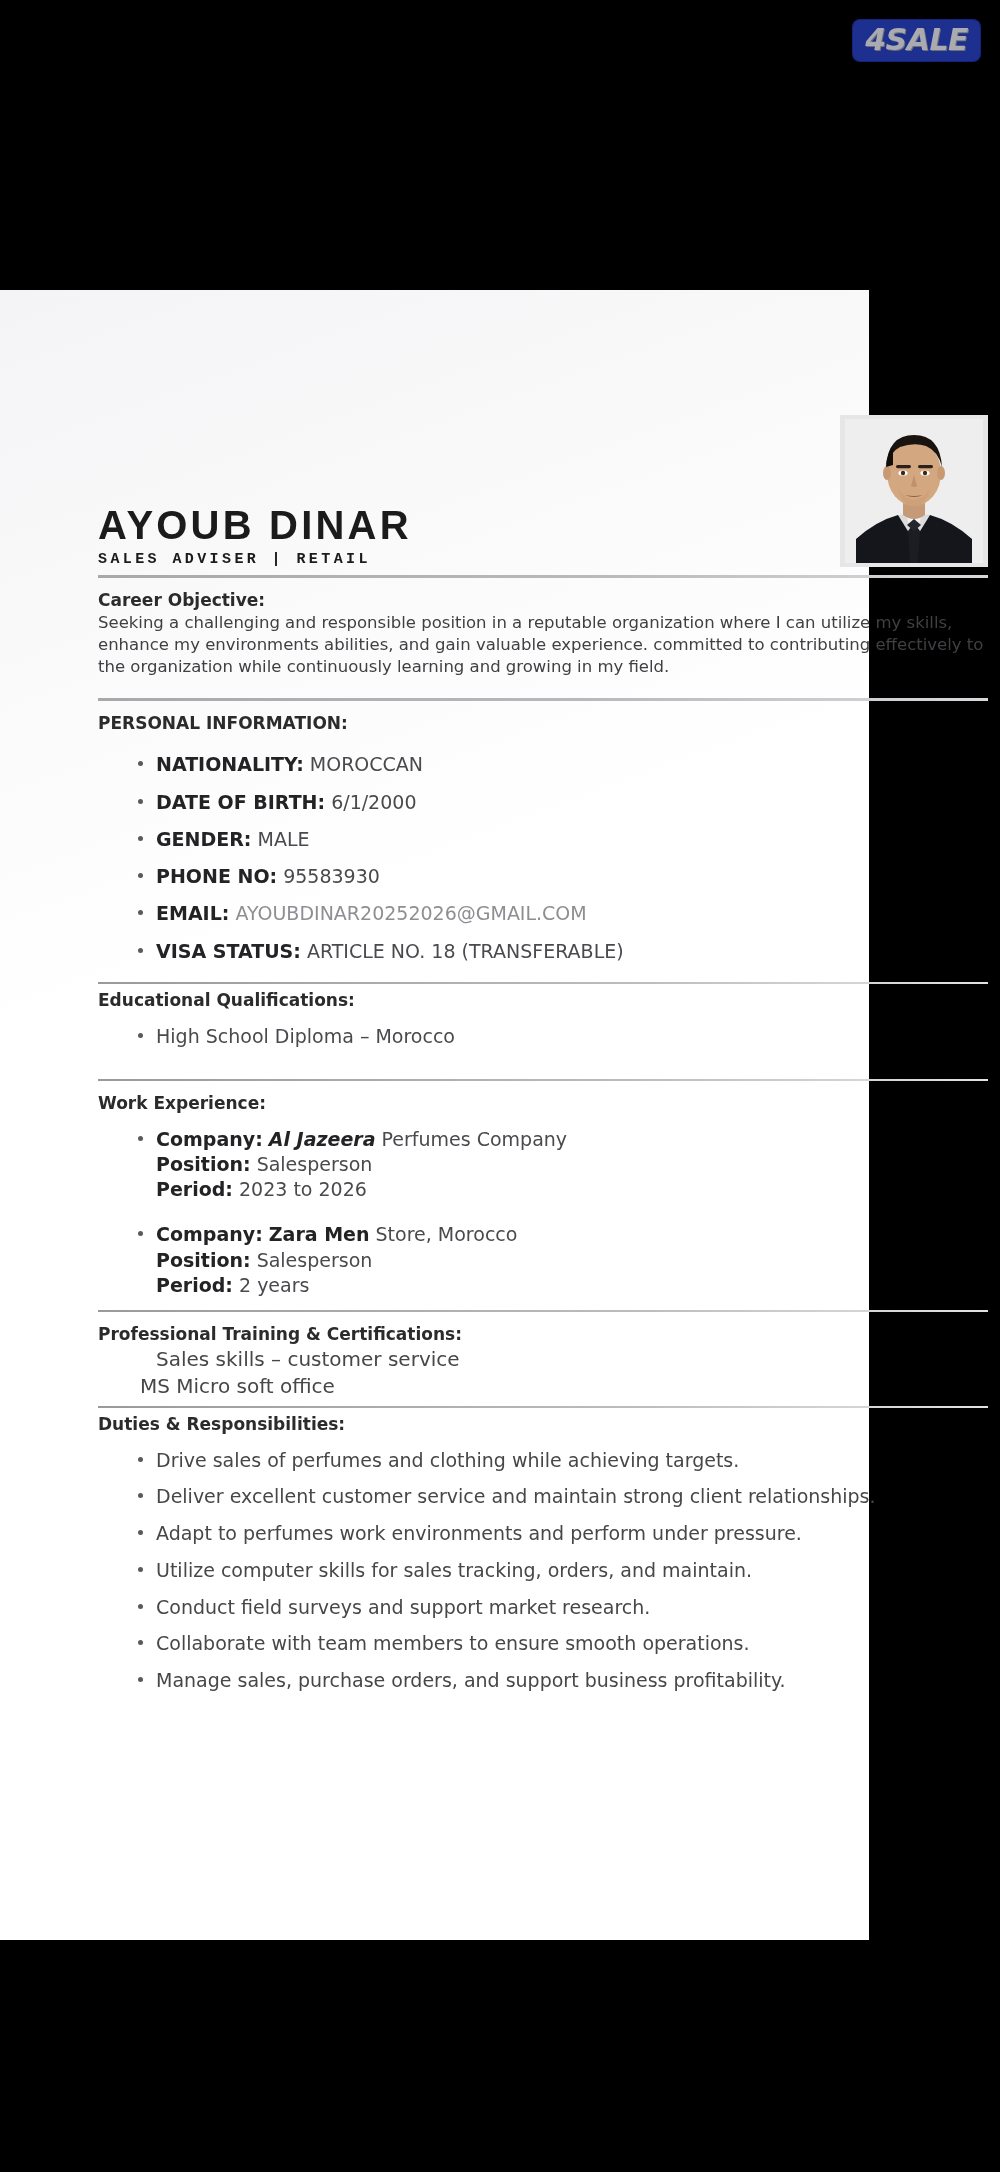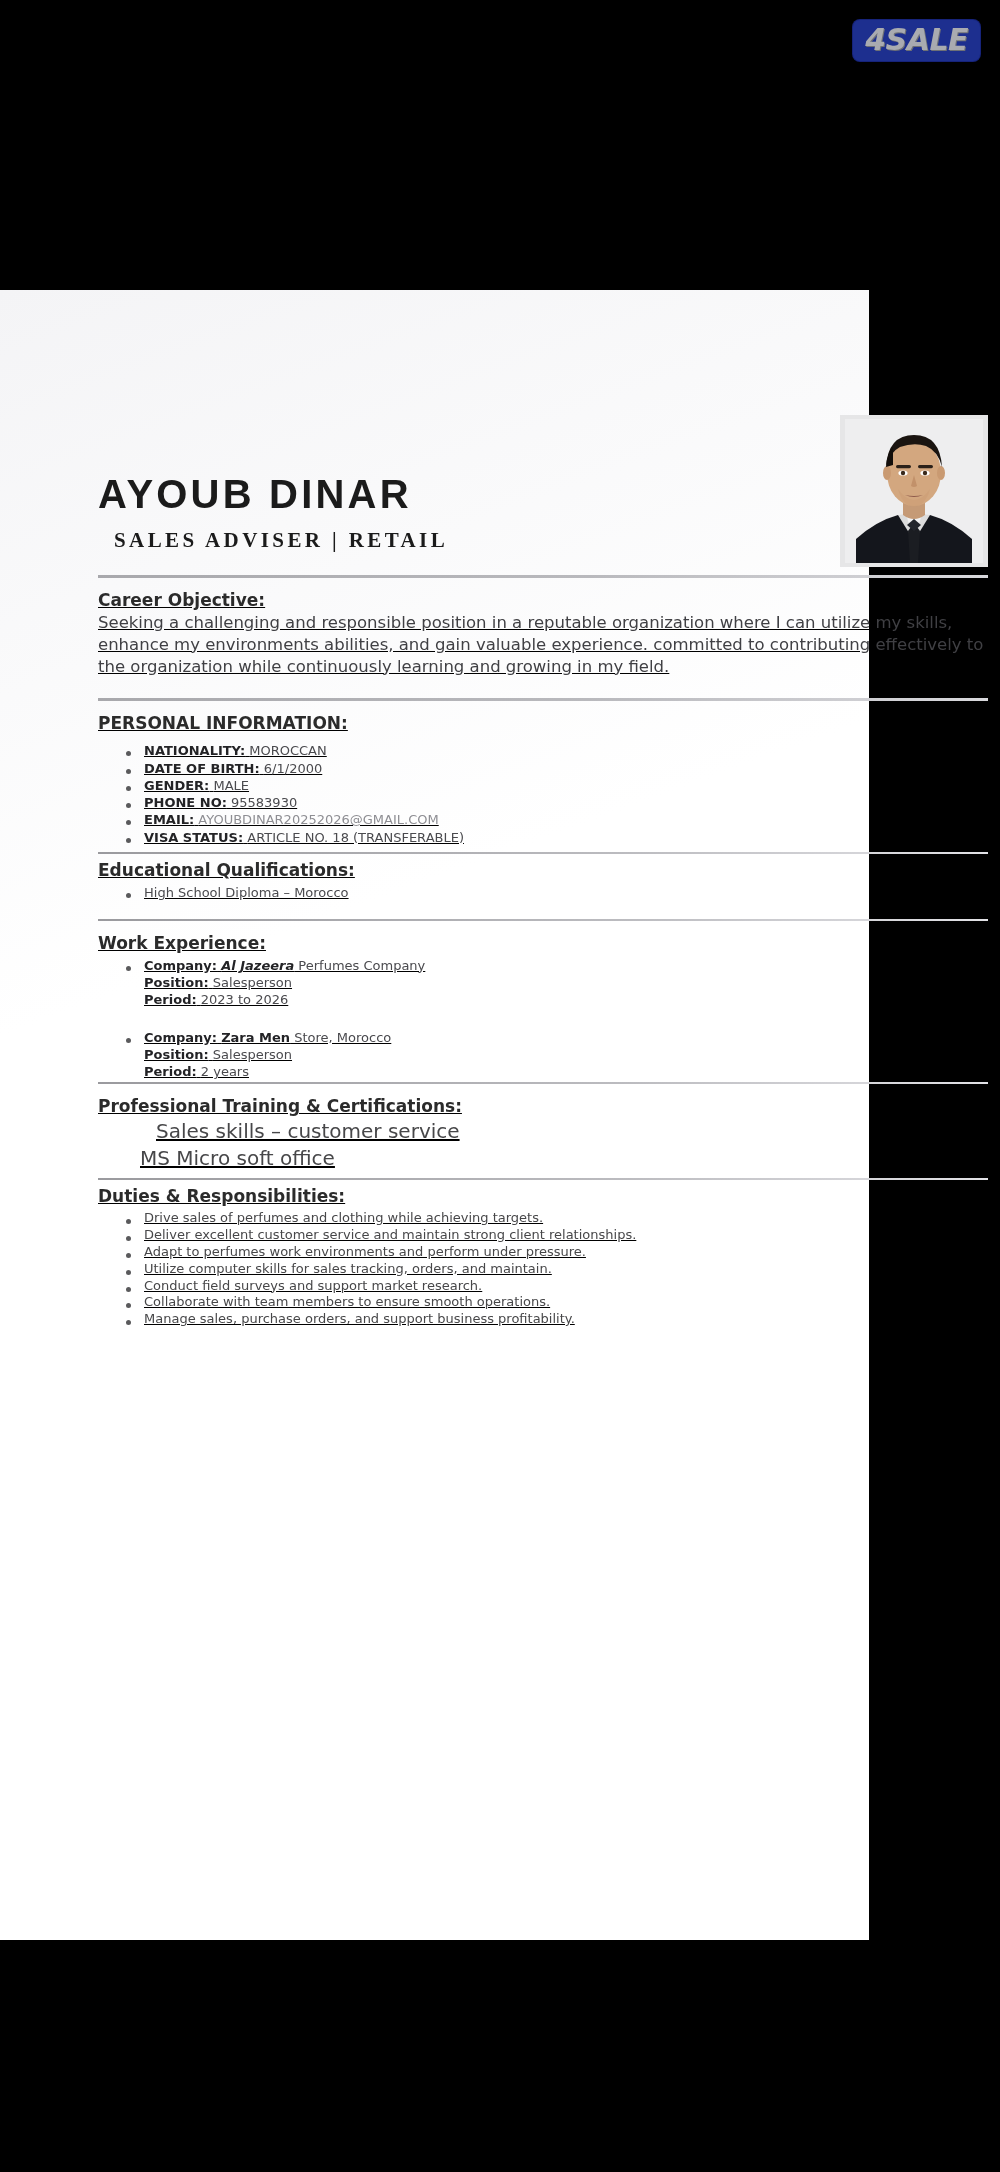--- a/index.html
+++ b/index.html
@@ -84,27 +84,27 @@
     font-family: "Liberation Sans", sans-serif;
     font-size: 40px;
     font-weight: 700;
     letter-spacing: 3.2px;
     color: #1b1b1b;
     line-height: 1;
     margin: 0 0 7px 0;
     white-space: nowrap;
   }
   #job-title {
-    font-family: Liberation Serif, serif;
-    font-size: 21px;
+    font-family: Liberation Mono, monospace;
+    font-size: 15px;
     font-weight: 700;
     letter-spacing: 3.4px;
     color: #1b1b1b;
     line-height: 1;
-    margin: 16px;
+    margin: 0;
     white-space: nowrap;
   }
   #photo {
     position: absolute;
     right: 0;
     top: 0;
     width: 148px;
     height: 152px;
     background: #e9e9ea;
     overflow: hidden;
@@ -117,21 +117,21 @@
     background: linear-gradient(to right, #a8a8ac 0%, #b9b9bd 55%, #d8d8dc 100%);
     margin: 0;
     border: 0;
   }
   .rule.thin {
     height: 2px;
     background: linear-gradient(to right, #9a9a9e 0%, #bcbcc0 60%, #e2e2e6 100%);
   }
 
   
-  .section { margin: 0; text-decoration: underline; }
+  .section { margin: 0; }
   .sec-title {
     font-family: "DejaVu Sans", sans-serif;
     font-size: 17px;
     font-weight: 700;
     color: #2b2b2b;
     margin: 0;
     line-height: 1.28;
   }
   .body-text {
     font-family: "DejaVu Sans", sans-serif;
@@ -141,24 +141,24 @@
     margin: 0;
   }
   ul.bullets {
     margin: 2px 0 0 0;
     padding-left: 46px;
     list-style: none;
   }
   ul.bullets li {
     position: relative;
     font-family: "DejaVu Sans", sans-serif;
-    font-size: 13px;
+    font-size: 19px;
     color: #474749;
     line-height: 1.33;
-    margin: 0;
+    margin: 12px;
   }
   ul.bullets li::before {
     content: "";
     position: absolute;
     left: -18px;
     top: 9px;
     width: 5px;
     height: 5px;
     border-radius: 50%;
     background: #5a5a5c;

